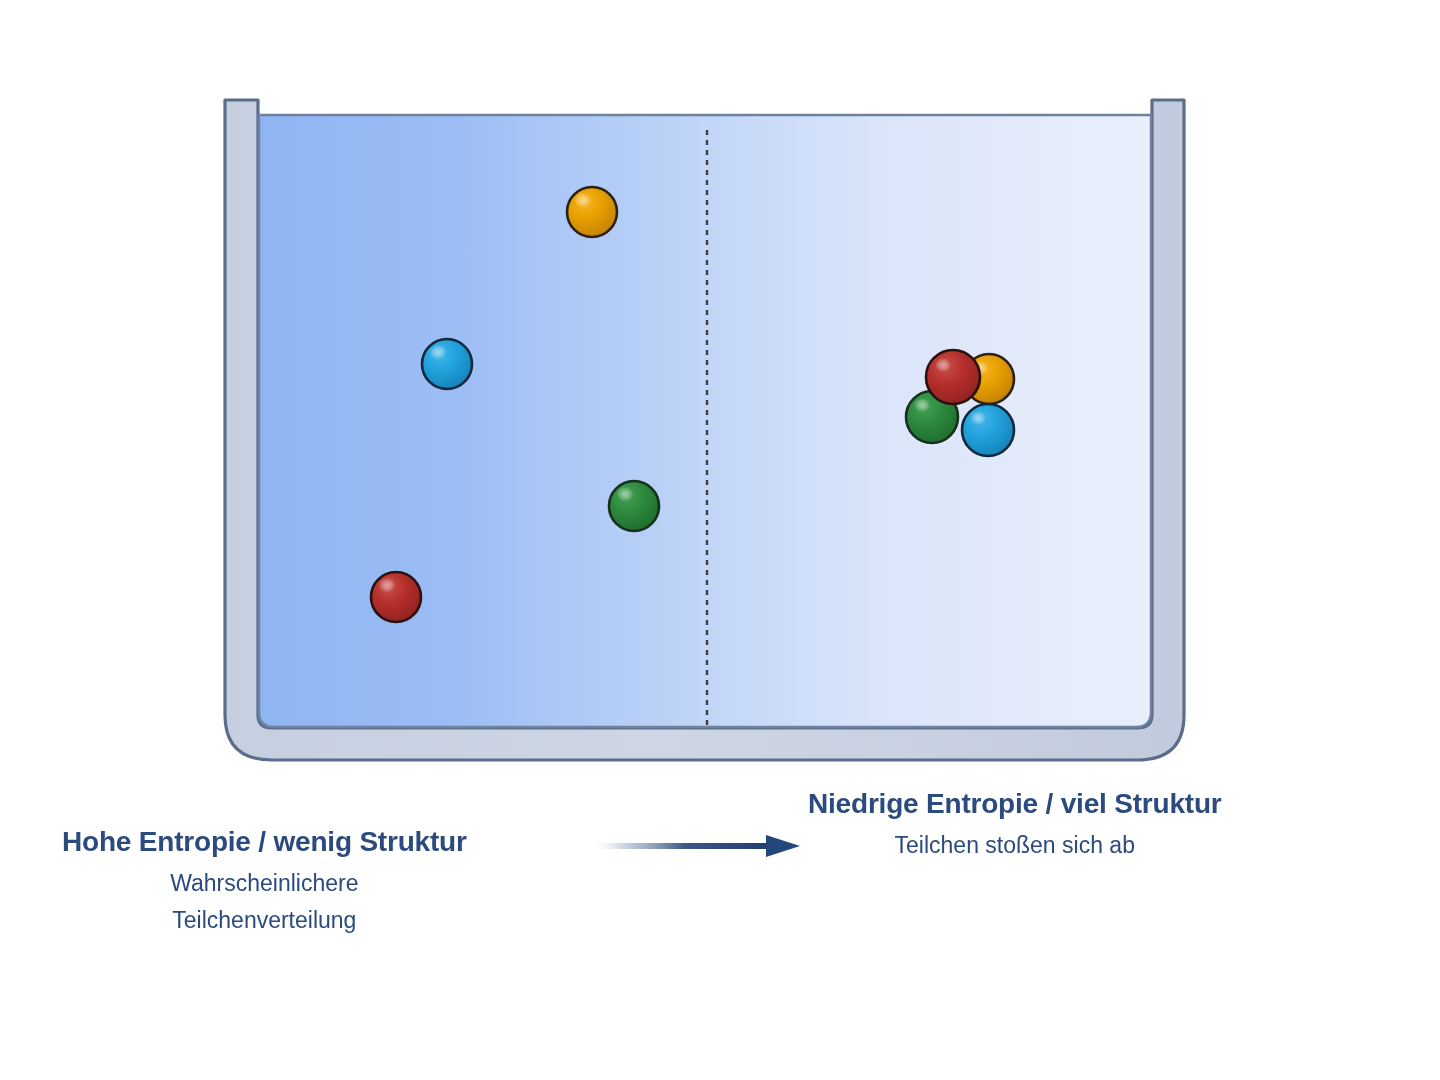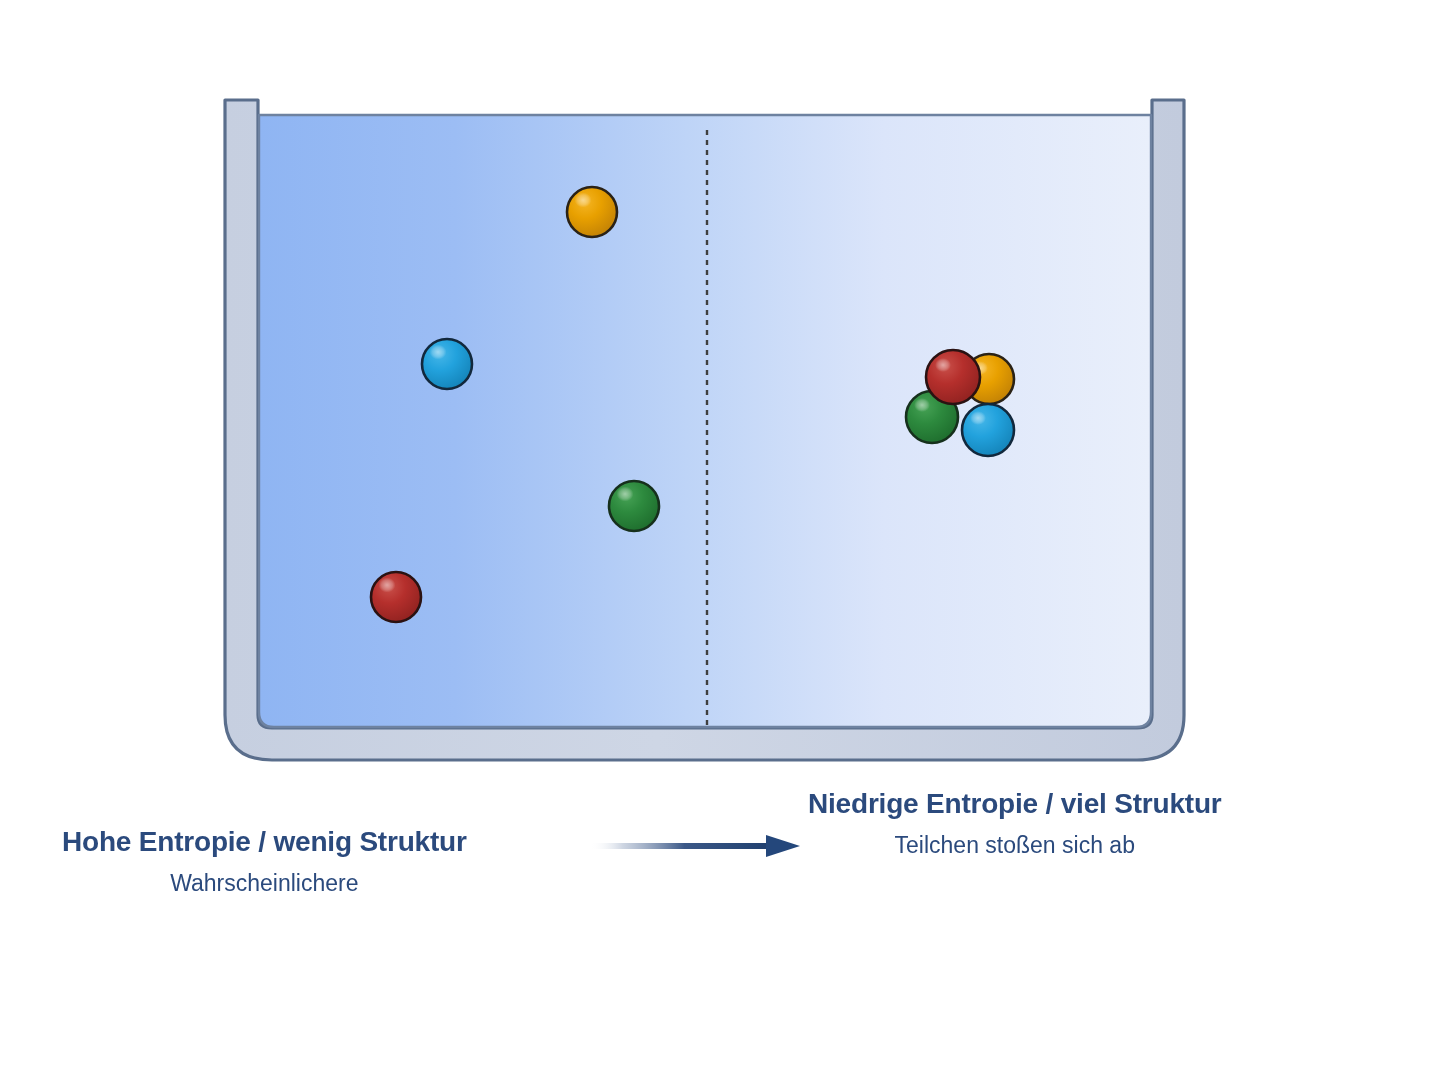--- a/index.html
+++ b/index.html
@@ -197,20 +197,21 @@
     <svg viewBox="0 0 212 26" width="212" height="26">
       <rect x="0" y="10" width="182" height="6" fill="url(#arrowGrad)"></rect>
       <path d="M 176 2 L 210 13 L 176 24 Z" fill="#24477b"></path>
     </svg>
   </div>
 
   <div id="left-caption" class="caption-block">
     <div class="caption-heading">Hohe Entropie / wenig Struktur</div>
     <div class="caption-sub">
       <div>Wahrscheinlichere</div>
+      <div>Teilchenverteilung</div>
     </div>
   </div>
 
   <div id="right-caption" class="caption-block">
     <div class="caption-heading">Niedrige Entropie / viel Struktur</div>
     <div class="caption-sub">
       <div>Teilchen stoßen sich ab</div>
     </div>
   </div>
 

